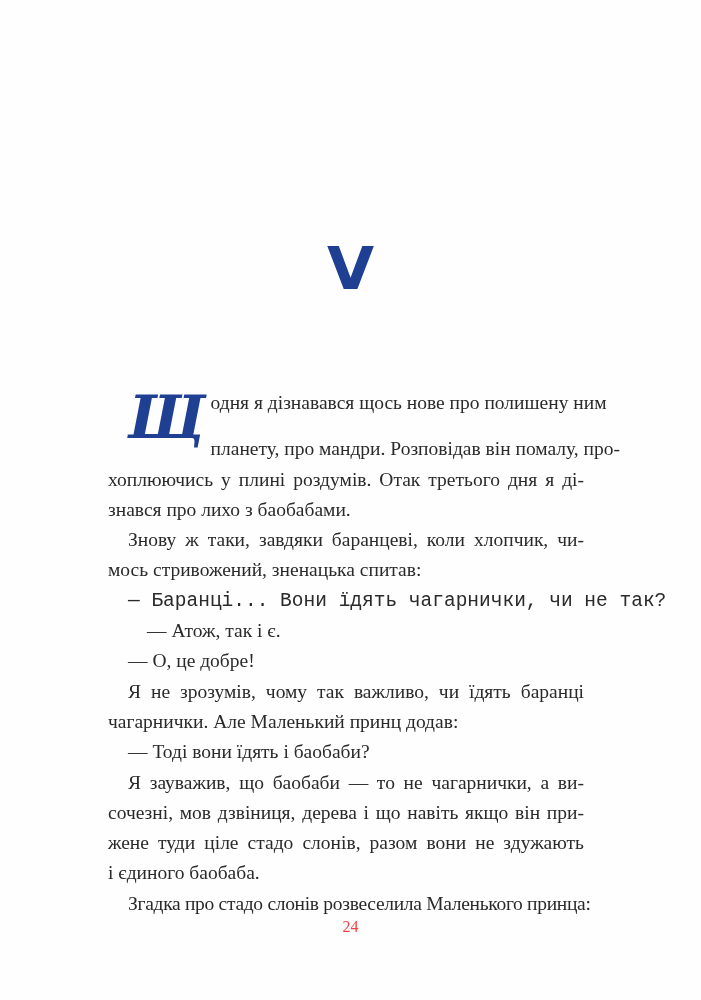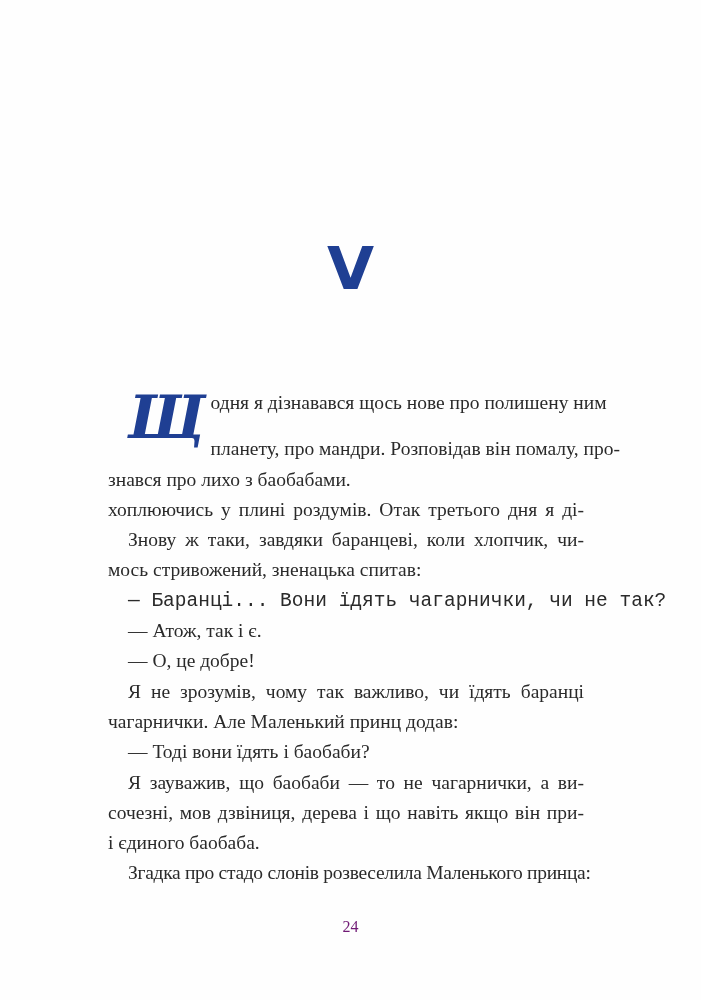--- a/index.html
+++ b/index.html
@@ -69,67 +69,68 @@
     .first-par .line {
       white-space: nowrap;
     }
     .page-number {
       position: absolute;
       top: 918px;
       left: 0;
       width: 701px;
       text-align: center;
       font-size: 16px;
-      color: #701a75;
+      color: #ef4444;
     }
   </style>
 </head>
 <body>
 
 <div class="page">
 
   <div class="chapter-num">V</div>
 
   <div class="text">
 
     <div class="first-par">
       <span class="dropcap">Щ</span>
       <span class="line" style="padding-left: 0px; width: 396px; margin-left: 0px; display: block;">одня я дізнавався щось нове про полишену ним</span>
       <span class="line" style="width: 396px; margin-left: 0px; display: block; margin-top: 16px;">планету, про мандри. Розповідав він помалу, про-</span>
+      <span class="line" style="clear: left; margin-left: -20px; width: 476px; display: block;">хоплюючись у плині роздумів. Отак третього дня я ді-</span>
       <span class="line last" style="margin-left: -20px; width: 476px; display: block;">знався про лихо з баобабами.</span>
-      <span class="line" style="clear: left; margin-left: -20px; width: 476px; display: block;">хоплюючись у плині роздумів. Отак третього дня я ді-</span>
     </div>
 
     <div>
       <span class="line" style="padding-left: 0px; width: 456px; display: block;">Знову ж таки, завдяки баранцеві, коли хлопчик, чи-</span>
       <span class="line last" style="margin-left: -20px; width: 476px; display: block;">мось стривожений, зненацька спитав:</span>
     </div>
 
     <div>
       <span class="line last" style="width: 456px; display: block; font-family: Liberation Mono, monospace;">— Баранці... Вони їдять чагарнички, чи не так?</span>
     </div>
     <div>
-      <span class="line last" style="width: 456px; display: block;">— Атож, так і є.</span>
+      <span class="line last" style="width: 456px; display: block; margin-left: 19px;">— Атож, так і є.</span>
     </div>
     <div>
       <span class="line last" style="width: 456px; display: block;">— О, це добре!</span>
     </div>
 
     <div>
       <span class="line" style="width: 456px; display: block;">Я не зрозумів, чому так важливо, чи їдять баранці</span>
       <span class="line last" style="margin-left: -20px; width: 476px; display: block;">чагарнички. Але Маленький принц додав:</span>
     </div>
 
     <div>
       <span class="line last" style="width: 456px; display: block;">— Тоді вони їдять і баобаби?</span>
     </div>
 
     <div>
       <span class="line" style="width: 456px; display: block; font-family: Liberation Serif, serif;">Я зауважив, що баобаби — то не чагарнички, а ви-</span>
       <span class="line" style="margin-left: -20px; width: 476px; display: block;">сочезні, мов дзвіниця, дерева і що навіть якщо він при-</span>
+      <span class="line" style="margin-left: -20px; width: 476px; display: block;">жене туди ціле стадо слонів, разом вони не здужають</span>
       <span class="line last" style="margin-left: -20px; width: 476px; display: block;">і єдиного баобаба.</span>
     </div>
 
     <div>
       <span class="line" style="letter-spacing: -0.3px; width: 456px; display: block;">Згадка про стадо слонів розвеселила Маленького принца:</span>
     </div>
 
   </div>
 
   <div class="page-number">24</div>

